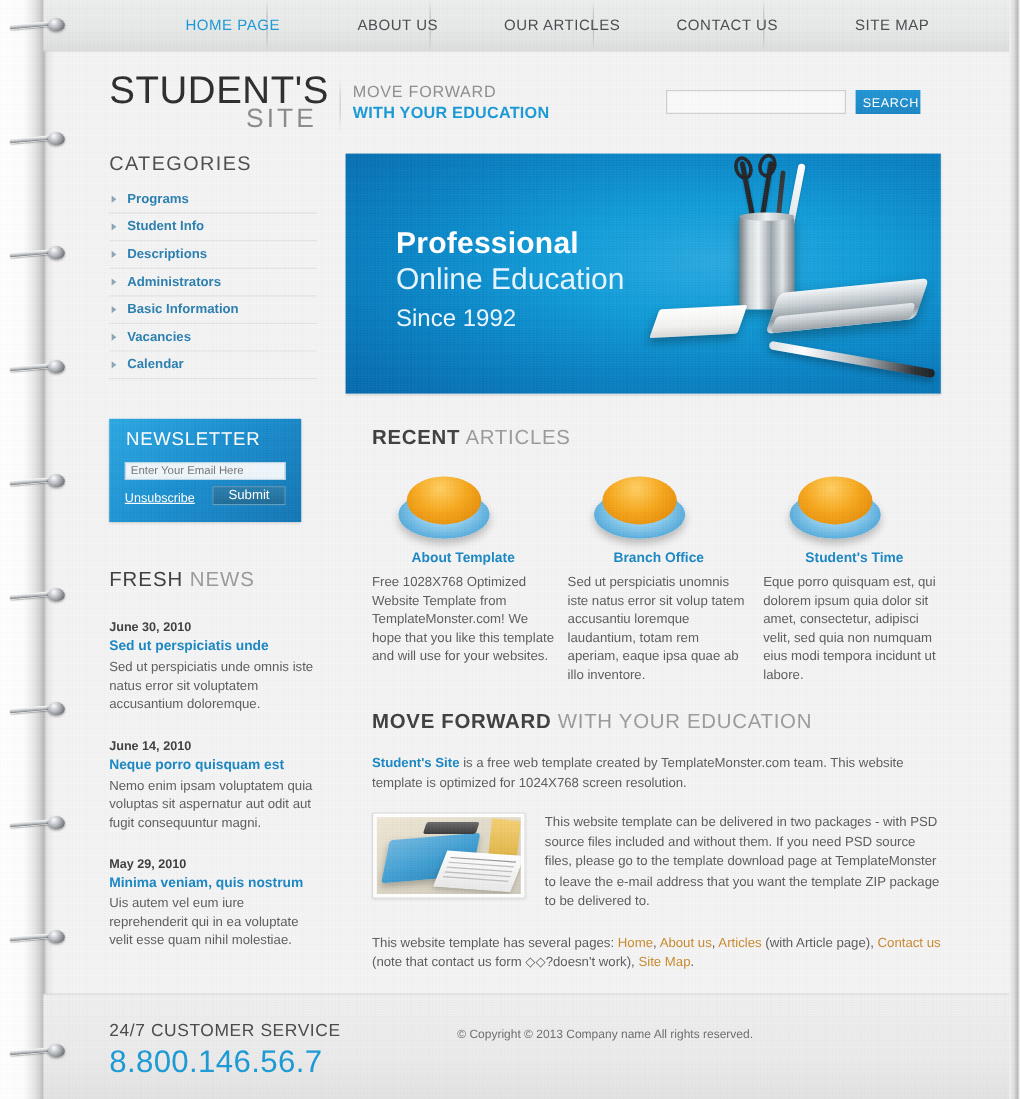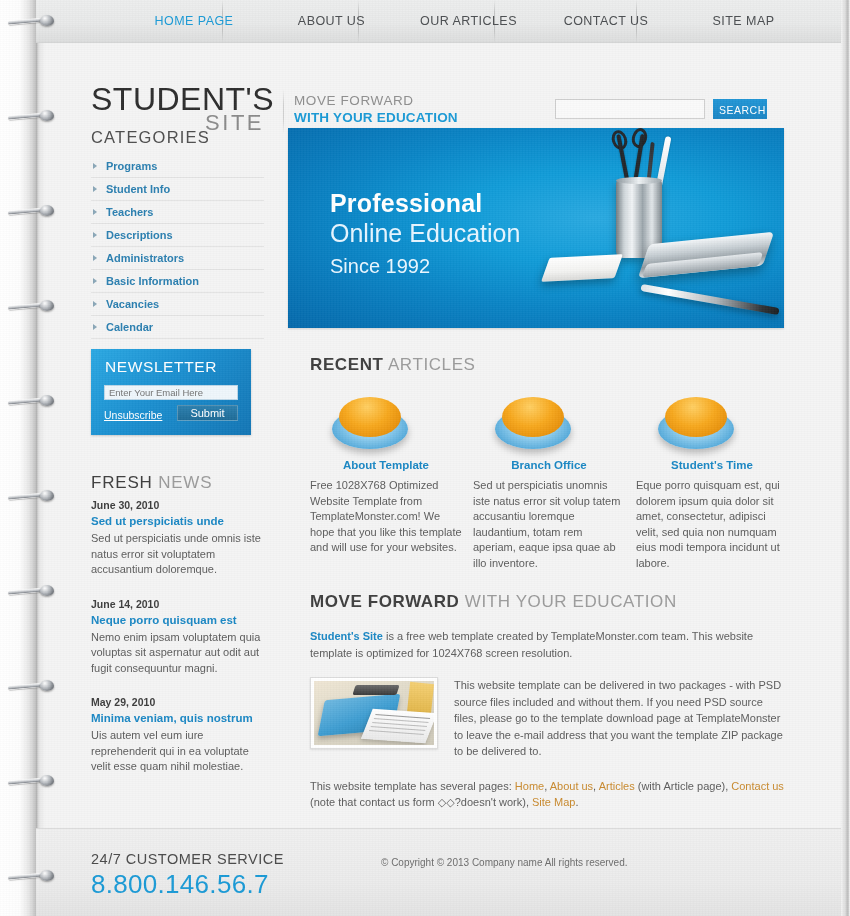--- a/index.html
+++ b/index.html
@@ -93,21 +93,21 @@
     cursor:pointer;
     white-space:nowrap;
   }
   .nav-item.active { color:#1a9ad6; }
   .nav-sep {
     position:absolute; top:0; width:1px; height:43px;
     background: linear-gradient(180deg, rgba(190,190,190,0) 0%, #c2c3c3 30%, #c2c3c3 70%, rgba(190,190,190,0) 100%);
   }
 
   
-  .header { position:absolute; left:0; top:59px; width:805px; height:85px; }
+  .header { position:absolute; left:0; top:35px; width:805px; height:85px; }
   .logo { position:absolute; left:55px; top:25px; width:195px; }
   .logo .l1 {
     font-size:32px; letter-spacing:.5px; color:#2c2c2c; line-height:30px;
     font-family:"Liberation Sans", sans-serif; font-weight:400;
   }
   .logo .l2 {
     font-size:22px; color:#8b8b8b; letter-spacing:2.5px; line-height:22px;
     text-align:right; padding-right:22px; margin-top:-2px;
   }
   .logo-divider {
@@ -182,21 +182,21 @@
   .newsletter .nl-submit {
     position:absolute; left:86px; top:56px; width:61px; height:16px;
     background: linear-gradient(180deg,#2a7fae 0%,#1e6b97 100%);
     border:1px solid rgba(255,255,255,.25);
     color:#fff; font-size:11px; text-align:center; line-height:15px;
     cursor:pointer;
   }
 
   
   .news { position:absolute; left:55px; top:345px; width:175px; }
-  .news-h { font-size:17px; color:#4d4d4d; letter-spacing:.8px; margin-bottom:6px; }
+  .news-h { font-size:17px; color:#4d4d4d; letter-spacing:.8px; margin-bottom:24px; }
   .news-h b { font-weight:400; color:#3e3e3e; }
   .news-h span { color:#9b9b9b; }
   .news-item { margin-bottom:20px; }
   .news-date { font-size:10.5px; color:#3d3d3d; font-weight:bold; margin-bottom:4px; }
   .news-title { font-size:11.5px; color:#1a87c4; font-weight:bold; margin-bottom:4px; cursor:pointer; }
   .news-text { font-size:11px; color:#5c5c5c; line-height:15.5px; }
 
   
   .rightcol { position:absolute; left:234px; top:0; width:500px;margin-left:18px; }
 
@@ -483,21 +483,20 @@
       </div>
     </div>
 
     <div class="main">
 
       <div class="sidebar">
         <div class="side-h">CATEGORIES</div>
         <ul class="cat-list" id="cat-list">
             <li><span class="arw"></span><span>Programs</span></li>
             <li><span class="arw"></span><span>Student Info</span></li>
-            <li><span class="arw"></span><span>Teachers</span></li>
             <li><span class="arw"></span><span>Descriptions</span></li>
             <li><span class="arw"></span><span>Administrators</span></li>
             <li><span class="arw"></span><span>Basic Information</span></li>
             <li><span class="arw"></span><span>Vacancies</span></li>
             <li><span class="arw"></span><span>Calendar</span></li>
           </ul>
       </div>
 
       <div class="newsletter">
         <div class="nl-title">NEWSLETTER</div>

